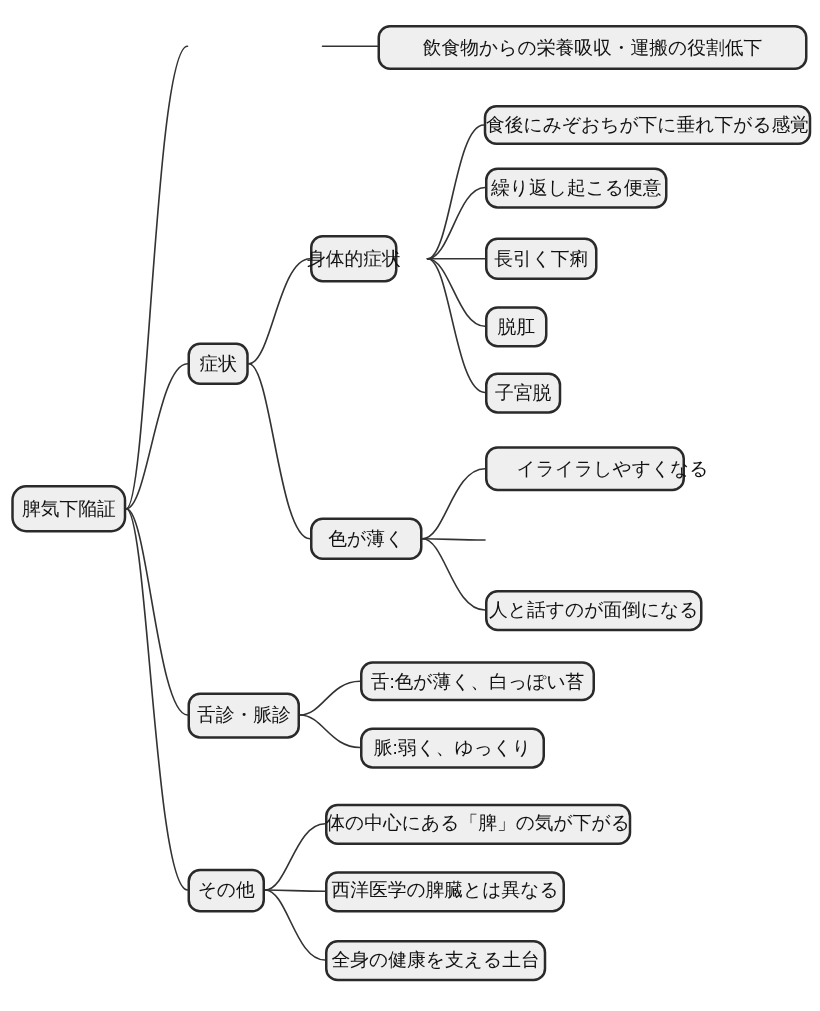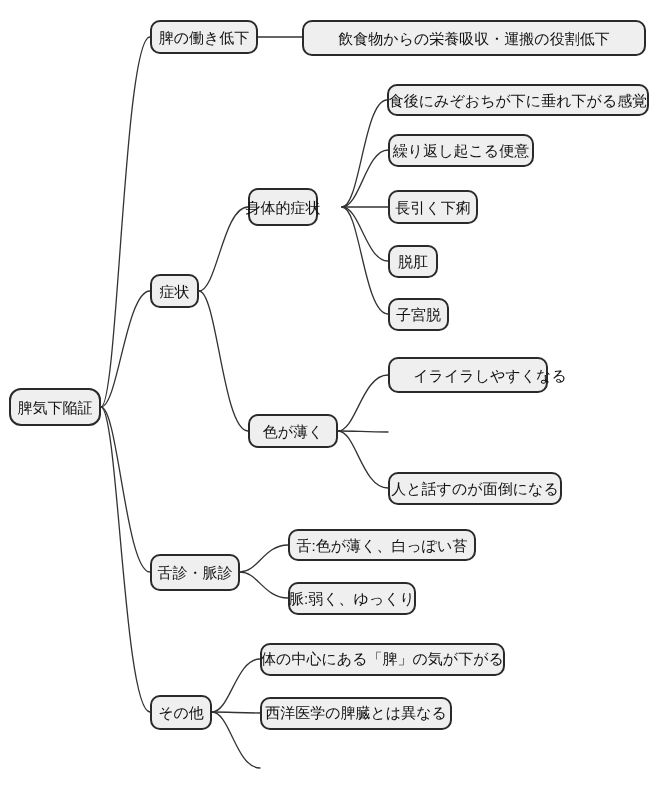--- a/index.html
+++ b/index.html
@@ -41,21 +41,20 @@
     <path d="M338,431 C356,431 362,488 388,488"></path>
     <path d="M240,572 C258,572 264,545 288,545"></path>
     <path d="M240,572 C258,572 264,598 288,598"></path>
     <path d="M212,712 C230,712 236,659 260,659"></path>
     <path d="M212,712 C230,712 240,713 260,713"></path>
     <path d="M212,712 C230,712 236,768 260,768"></path>
   </svg>
 
   <div class="node root" style="left:9px;top:388px;width:92px;height:38px;">脾気下陥証</div>
 
-  <div class="node" style="left:150px;top:20px;width:108px;height:34px;">脾の働き低下</div>
 
   <div class="node" style="left:302px;top:20px;width:344px;height:36px;">飲食物からの栄養吸収・運搬の役割低下</div>
 
   <div class="node" style="left:150px;top:274px;width:49px;height:34px;">症状</div>
 
   <div class="node" style="left:248px;top:188px;width:70px;height:38px;">身体的症状</div>
 
   <div class="node" style="left:387px;top:84px;width:262px;height:32px;">食後にみぞおちが下に垂れ下がる感覚</div>
 
   <div class="node" style="left:388px;top:134px;width:146px;height:33px;">繰り返し起こる便意</div>
@@ -70,22 +69,23 @@
 
   <div class="node" style="left:388px;top:357px;width:160px;height:36px;padding-left:48px;">イライラしやすくなる</div>
 
 
   <div class="node" style="left:388px;top:472px;width:174px;height:33px;">人と話すのが面倒になる</div>
 
   <div class="node" style="left:150px;top:554px;width:90px;height:37px;">舌診・脈診</div>
 
   <div class="node" style="left:288px;top:529px;width:188px;height:32px;">舌:色が薄く、白っぽい苔</div>
 
-  <div class="node" style="left:288px;top:582px;width:128px;height:33px;">脈:弱く、ゆっくり</div>
+  <div class="node" style="left:288px;top:582px;width:148px;height:33px;">脈:弱く、ゆっくり</div>
 
   <div class="node" style="left:150px;top:695px;width:62px;height:35px;">その他</div>
 
   <div class="node" style="left:260px;top:643px;width:245px;height:33px;font-family:Liberation Serif, serif;">体の中心にある「脾」の気が下がる</div>
 
   <div class="node" style="left:260px;top:697px;width:192px;height:33px;font-family:Liberation Serif, serif;">西洋医学の脾臓とは異なる</div>
 
+  <div class="node" style="left:260px;top:752px;width:177px;height:33px;">全身の健康を支える土台</div>
 
 </div>
 
 </body></html>

